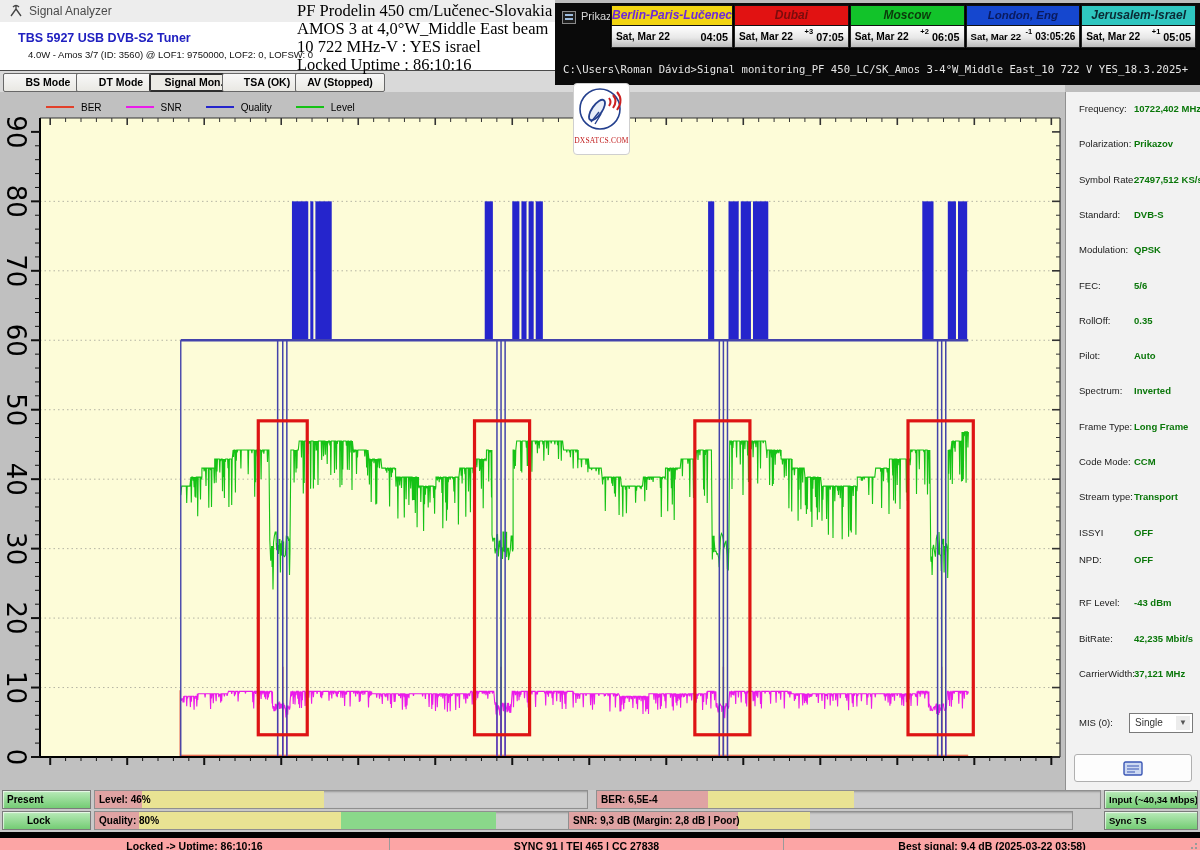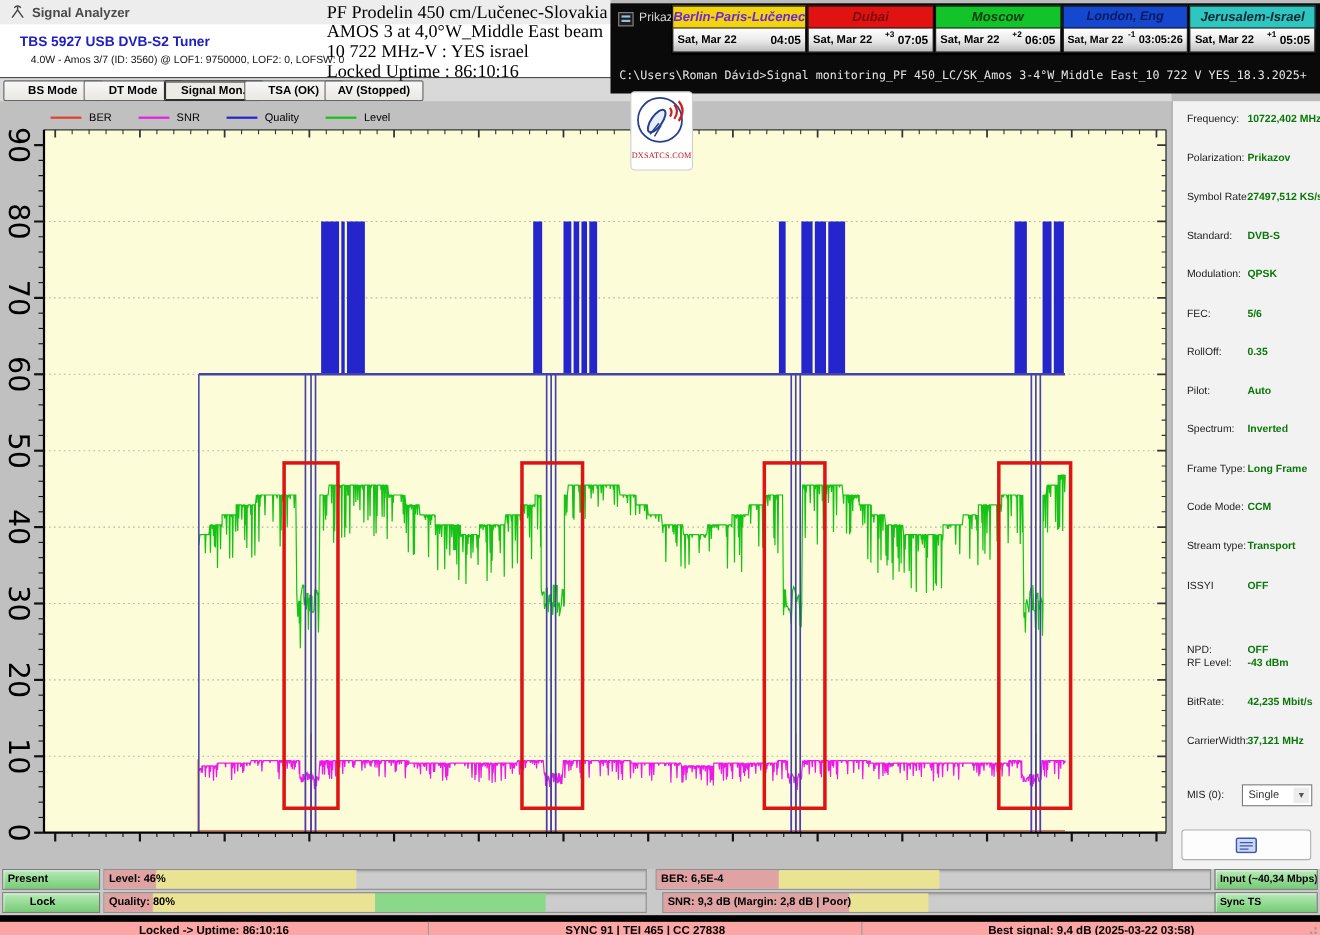--- a/index.html
+++ b/index.html
@@ -1,21 +1,21 @@
 <!DOCTYPE html>
 <html><head>
 <meta charset="utf-8">
 <style>
   html,body{margin:0;padding:0;}
   body{font-family:"Liberation Sans",sans-serif;}
   #screen{position:relative;width:1200px;height:850px;background:#bdbdbd;overflow:hidden;}
 
   
   #titlebar{position:absolute;left:0;top:0;width:555px;height:22px;background:#ededed;border-bottom:1px solid #d5d5d5;display:flex;align-items:center;}
-  #titlebar .ttl{font-size:12px;color:#4a4a4a;margin-left:6px;font-weight:bold;}
+  #titlebar .ttl{font-size:12px;color:#4a4a4a;margin-left:6px;}
   #titlebar svg{margin-left:9px;}
   #tuner-panel{position:absolute;left:0;top:22px;width:555px;height:48px;background:#ffffff;border-bottom:2px solid #3a3a3a;}
   #tuner-title{position:absolute;left:18px;top:9px;font-size:12.5px;font-weight:700;color:#2020c0;}
   #tuner-sub{position:absolute;left:28px;top:27px;font-size:9.5px;color:#111;}
 
   
   #overlay-text{position:absolute;left:297px;top:2px;width:260px;font-family:"Liberation Serif",serif;font-size:16.5px;line-height:18px;color:#000;z-index:5;}
 
   
   #cmd-window{position:absolute;left:555px;top:3px;width:645px;height:82px;background:#0a0a0a;z-index:6;}
@@ -546,21 +546,21 @@
           <span class="sb-value">CCM</span>
         </div>
         <div class="sb-row" style="top: 399.3px;">
           <span class="sb-label">Stream type:</span>
           <span class="sb-value">Transport</span>
         </div>
         <div class="sb-row" style="top: 434.6px;">
           <span class="sb-label">ISSYI</span>
           <span class="sb-value">OFF</span>
         </div>
-        <div class="sb-row" style="top: 494px; text-align: right;">
+        <div class="sb-row" style="top: 462px; text-align: right;">
           <span class="sb-label">NPD:</span>
           <span class="sb-value">OFF</span>
         </div>
         <div class="sb-row" style="top: 505.2px;">
           <span class="sb-label">RF Level:</span>
           <span class="sb-value">-43 dBm</span>
         </div>
         <div class="sb-row" style="top: 540.5px;">
           <span class="sb-label">BitRate:</span>
           <span class="sb-value">42,235 Mbit/s</span>
@@ -601,21 +601,21 @@
         <div class="chip" style="left: 1104px; width: 94px; font-size: 9.5px;">Input (~40,34 Mbps)</div>
       </div>
       <div class="bb-row" style="top: 21px;">
         <div class="chip" style="left: 2px; width: 89px; padding-left: 24px;">Lock</div>
         <div class="meter" style="left: 94px; width: 494px;">
           <div class="seg" style="left: 0%; width: 9%; background: rgb(223, 163, 163);"></div>
           <div class="seg" style="left: 9%; width: 41%; background: rgb(233, 227, 147);"></div>
           <div class="seg" style="left: 50%; width: 31.5%; background: rgb(138, 216, 138);"></div>
           <div class="lbl">Quality: 80%</div>
         </div>
-        <div class="meter" style="left: 602px; width: 505px;">
+        <div class="meter" style="left: 568px; width: 505px;">
           <div class="seg" style="left: 0%; width: 33.5%; background: rgb(223, 163, 163);"></div>
           <div class="seg" style="left: 33.5%; width: 14.5%; background: rgb(233, 227, 147);"></div>
           <div class="lbl">SNR: 9,3 dB (Margin: 2,8 dB | Poor)</div>
         </div>
         <div class="chip" style="left: 1104px; width: 94px; font-size: 9.5px;">Sync TS</div>
       </div>
     </div>
 
   <div id="status-bar">
     <div class="status-cell" style="width:390px">Locked -&gt; Uptime: 86:10:16</div>

